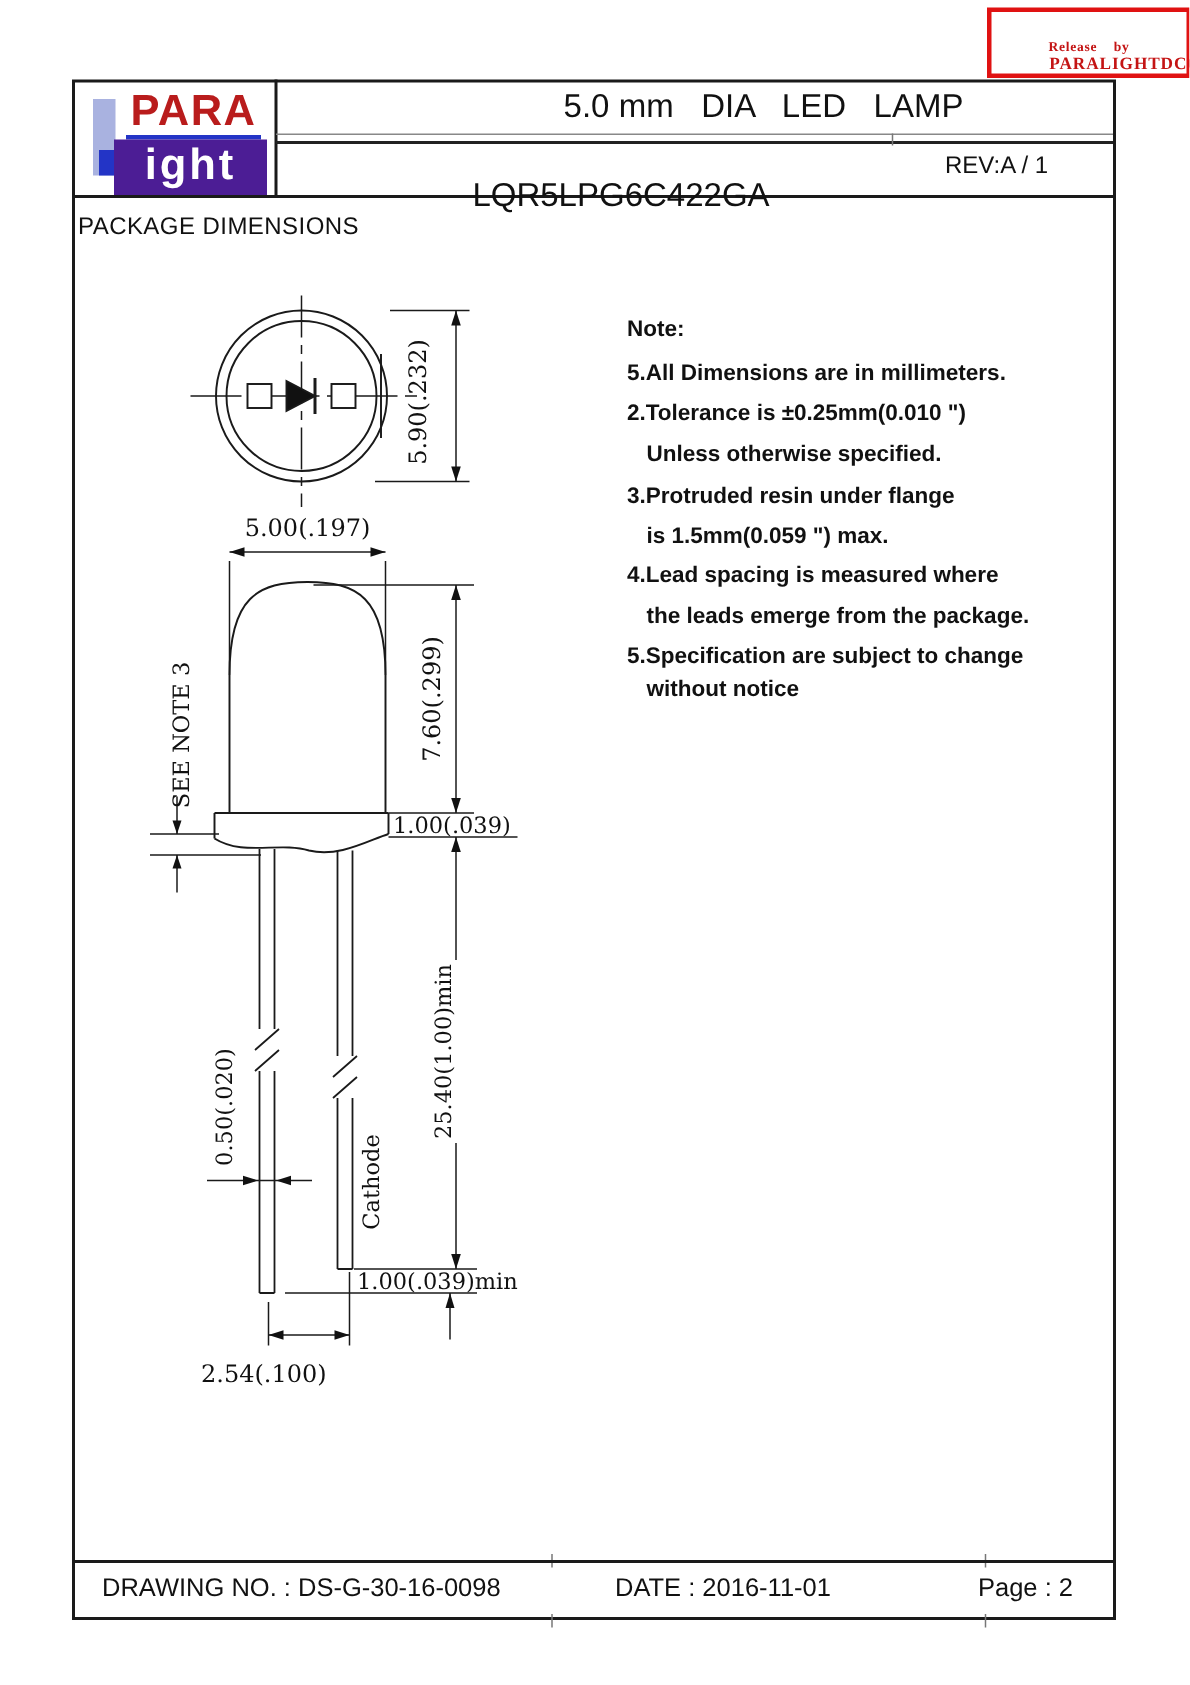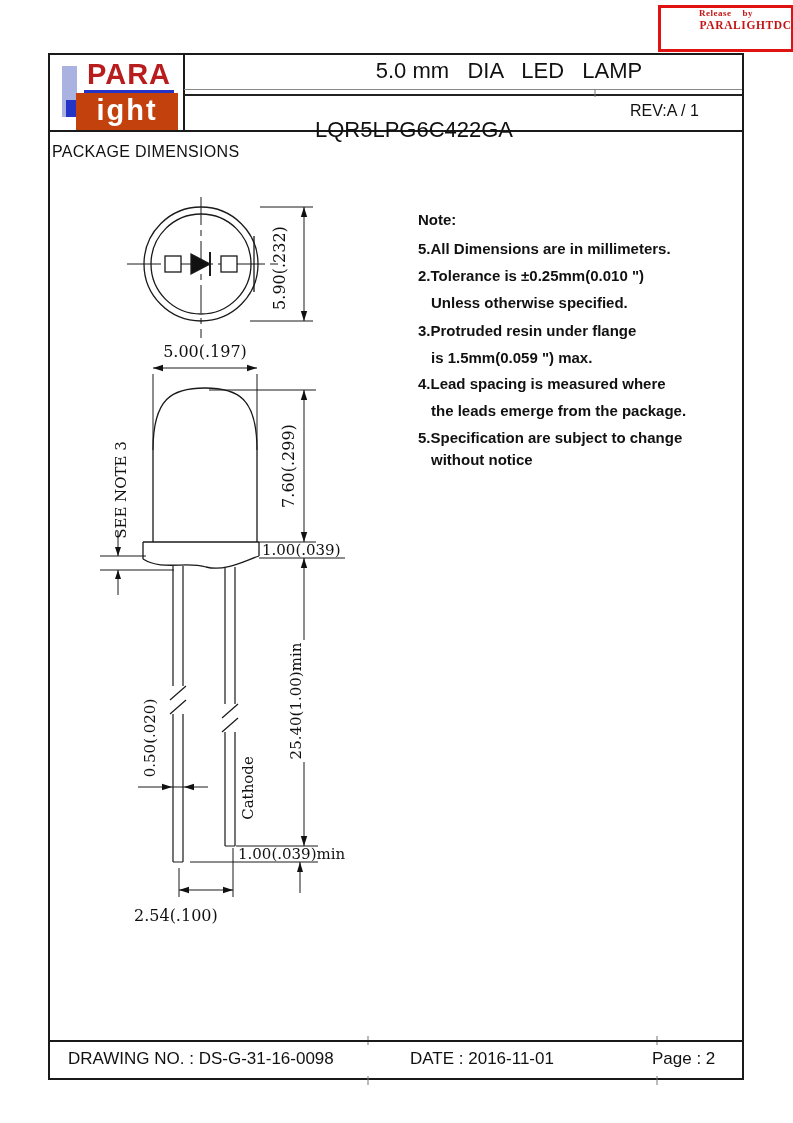--- a/index.html
+++ b/index.html
@@ -1,21 +1,21 @@
 <!DOCTYPE html>
 <html><head>
 <meta charset="utf-8">
 <style>
   html,body{margin:0;padding:0;background:#fff;}
   #page{position:relative;width:793px;height:1123px;background:#fff;overflow:hidden;
         font-family:"Liberation Sans",sans-serif;color:#111;}
   .abs{position:absolute;}
   
   #stamp{left:658px;top:5px;width:130px;height:41px;border:3px solid #e01212;
-         display:flex;flex-direction:column;justify-content:flex-start;align-items:center;
+         display:flex;flex-direction:column;justify-content:flex-end;align-items:center;
          color:#c41414;font-family:"Liberation Serif",serif;font-weight:bold;}
   #stamp .l1{font-size:9px;white-space:pre;letter-spacing:.5px;}
   #stamp .l2{font-size:11.5px;letter-spacing:.6px;margin-top:1px;padding-left:48px;}
   
   #frame{left:48px;top:53px;width:696px;height:1027px;border:2px solid #1a1a1a;box-sizing:border-box;}
   #logo-cell{left:48px;top:53px;width:137px;height:79px;border-right:2px solid #1a1a1a;
              border-bottom:2px solid #1a1a1a;box-sizing:border-box;}
   #hdr-bottom{left:183px;top:130px;width:561px;height:2px;background:#1a1a1a;}
   #hdr-div-thin{left:184px;top:89px;width:558px;height:1px;background:#888;}
   #hdr-div-thick{left:184px;top:94px;width:558px;height:2px;background:#222;}
@@ -23,21 +23,21 @@
   #title2{left:184px;top:98px;width:460px;text-align:center;font-size:22px;margin-top:19px;}
   #rev{left:630px;top:102px;font-size:16px;}
   #section-title{left:52px;top:143px;font-size:16px;letter-spacing:.3px;}
   
   .logo-light{background:#a9b2e0;}
   #logo-l-bar{left:62px;top:66px;width:15px;height:48px;}
   #logo-l-foot{left:62px;top:104px;width:30px;height:13px;}
   #logo-l-dark{left:66px;top:100px;width:16px;height:17px;background:#2334c6;}
   #logo-para{left:84px;top:59px;font-weight:bold;font-size:29px;color:#b91c1c;
              letter-spacing:1px;border-bottom:3px solid #2334c6;line-height:31px;padding:0 3px;}
-  #logo-ight{left:76px;top:93px;width:102px;height:37px;background:#c2410c;color:#fff;
+  #logo-ight{left:76px;top:93px;width:102px;height:37px;background:#4c1d95;color:#fff;
              font-weight:bold;font-size:29px;text-align:center;line-height:34px;letter-spacing:2px;}
   
   #notes{left:418px;top:211px;width:300px;height:270px;font-size:15px;font-weight:bold;}
   #notes .line{position:absolute;left:0;white-space:pre;}
   #notes .ind{left:13px;}
   
   #footer{left:48px;top:1040px;width:696px;height:40px;border-top:2px solid #1a1a1a;box-sizing:border-box;}
   .foot-txt{top:1049px;font-size:17px;}
   #foot-drawing{left:68px;}
   #foot-date{left:410px;}
@@ -189,17 +189,17 @@
     <div class="line ind" style="top:83px">Unless otherwise specified.</div>
     <div class="line" style="top:111px">3.Protruded resin under flange</div>
     <div class="line ind" style="top:138px">is 1.5mm(0.059 ") max.</div>
     <div class="line" style="top:164px">4.Lead spacing is measured where</div>
     <div class="line ind" style="top:191px">the leads emerge from the package.</div>
     <div class="line" style="top:218px">5.Specification are subject to change</div>
     <div class="line ind" style="top:240px">without notice</div>
   </div>
 
   <div class="abs" id="footer"></div>
-  <div class="abs foot-txt" id="foot-drawing">DRAWING NO. : DS-G-31-16-0098</div>
+  <div class="abs foot-txt" id="foot-drawing">DRAWING NO. : DS-G-30-16-0098</div>
   <div class="abs foot-txt" id="foot-date">DATE : 2016-11-01</div>
   <div class="abs foot-txt" id="foot-page">Page : 2</div>
 
 </div>
 
 </body></html>

